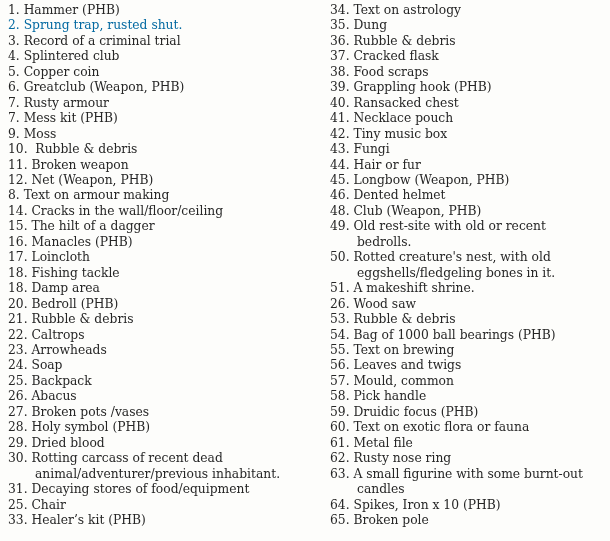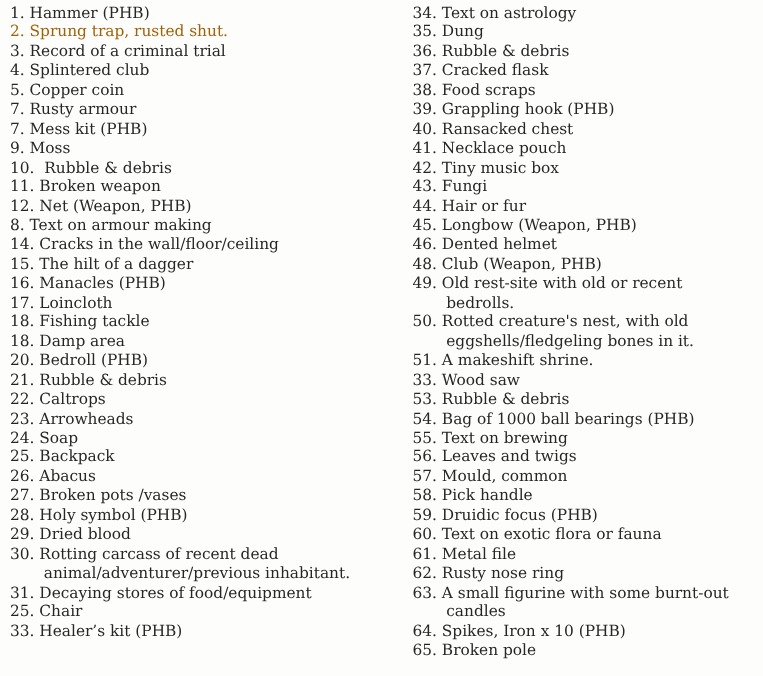--- a/index.html
+++ b/index.html
@@ -38,24 +38,25 @@
     text-indent: -27px;
     white-space: pre-wrap;
   }
 </style>
 </head>
 <body>
 
 <div class="page">
   <div class="column column-left">
       <div class="item">1. Hammer (PHB)</div>
-      <div class="item" style="color: #a16207;">2. Sprung trap, rusted shut.</div>
+      <div class="item" style="color: #0369a1;">2. Sprung trap, rusted shut.</div>
       <div class="item">3. Record of a criminal trial</div>
       <div class="item">4. Splintered club</div>
       <div class="item">5. Copper coin</div>
+      <div class="item">6. Greatclub (Weapon, PHB)</div>
       <div class="item">7. Rusty armour</div>
       <div class="item">7. Mess kit (PHB)</div>
       <div class="item">9. Moss</div>
       <div class="item">10.  Rubble &amp; debris</div>
       <div class="item">11. Broken weapon</div>
       <div class="item">12. Net (Weapon, PHB)</div>
       <div class="item">8. Text on armour making</div>
       <div class="item">14. Cracks in the wall/floor/ceiling</div>
       <div class="item">15. The hilt of a dagger</div>
       <div class="item">16. Manacles (PHB)</div>
@@ -88,21 +89,21 @@
       <div class="item">41. Necklace pouch</div>
       <div class="item">42. Tiny music box</div>
       <div class="item">43. Fungi</div>
       <div class="item">44. Hair or fur</div>
       <div class="item">45. Longbow (Weapon, PHB)</div>
       <div class="item">46. Dented helmet</div>
       <div class="item">48. Club (Weapon, PHB)</div>
       <div class="item">49. Old rest-site with old or recent bedrolls.</div>
       <div class="item">50. Rotted creature's nest, with old eggshells/fledgeling bones in it.</div>
       <div class="item">51. A makeshift shrine.</div>
-      <div class="item">33. Wood saw</div>
+      <div class="item">26. Wood saw</div>
       <div class="item">53. Rubble &amp; debris</div>
       <div class="item">54. Bag of 1000 ball bearings (PHB)</div>
       <div class="item">55. Text on brewing</div>
       <div class="item">56. Leaves and twigs</div>
       <div class="item">57. Mould, common</div>
       <div class="item">58. Pick handle</div>
       <div class="item">59. Druidic focus (PHB)</div>
       <div class="item">60. Text on exotic flora or fauna</div>
       <div class="item">61. Metal file</div>
       <div class="item">62. Rusty nose ring</div>

